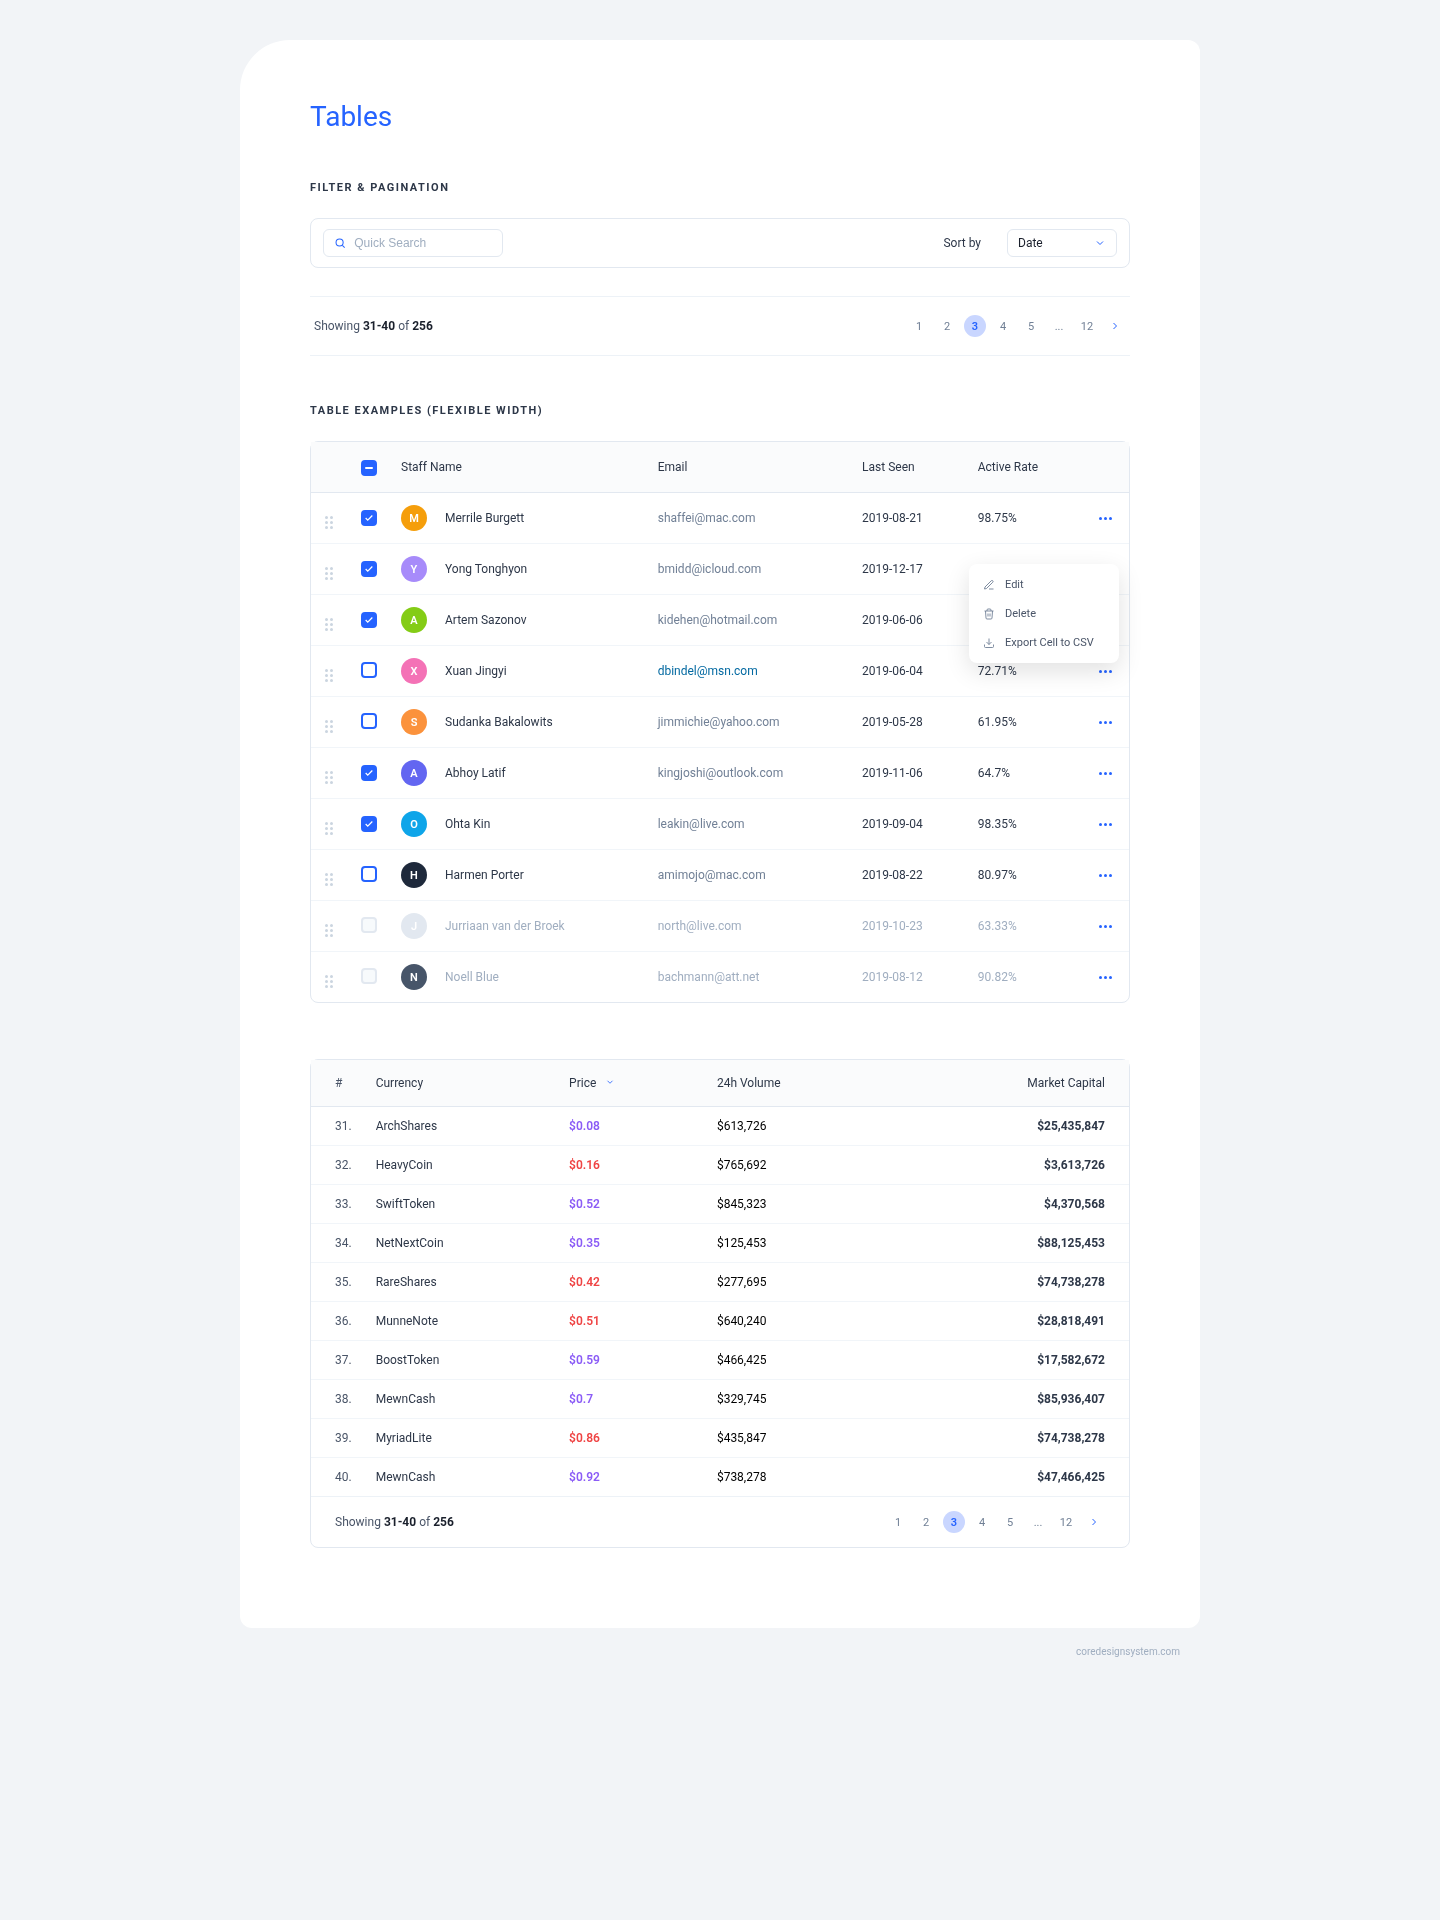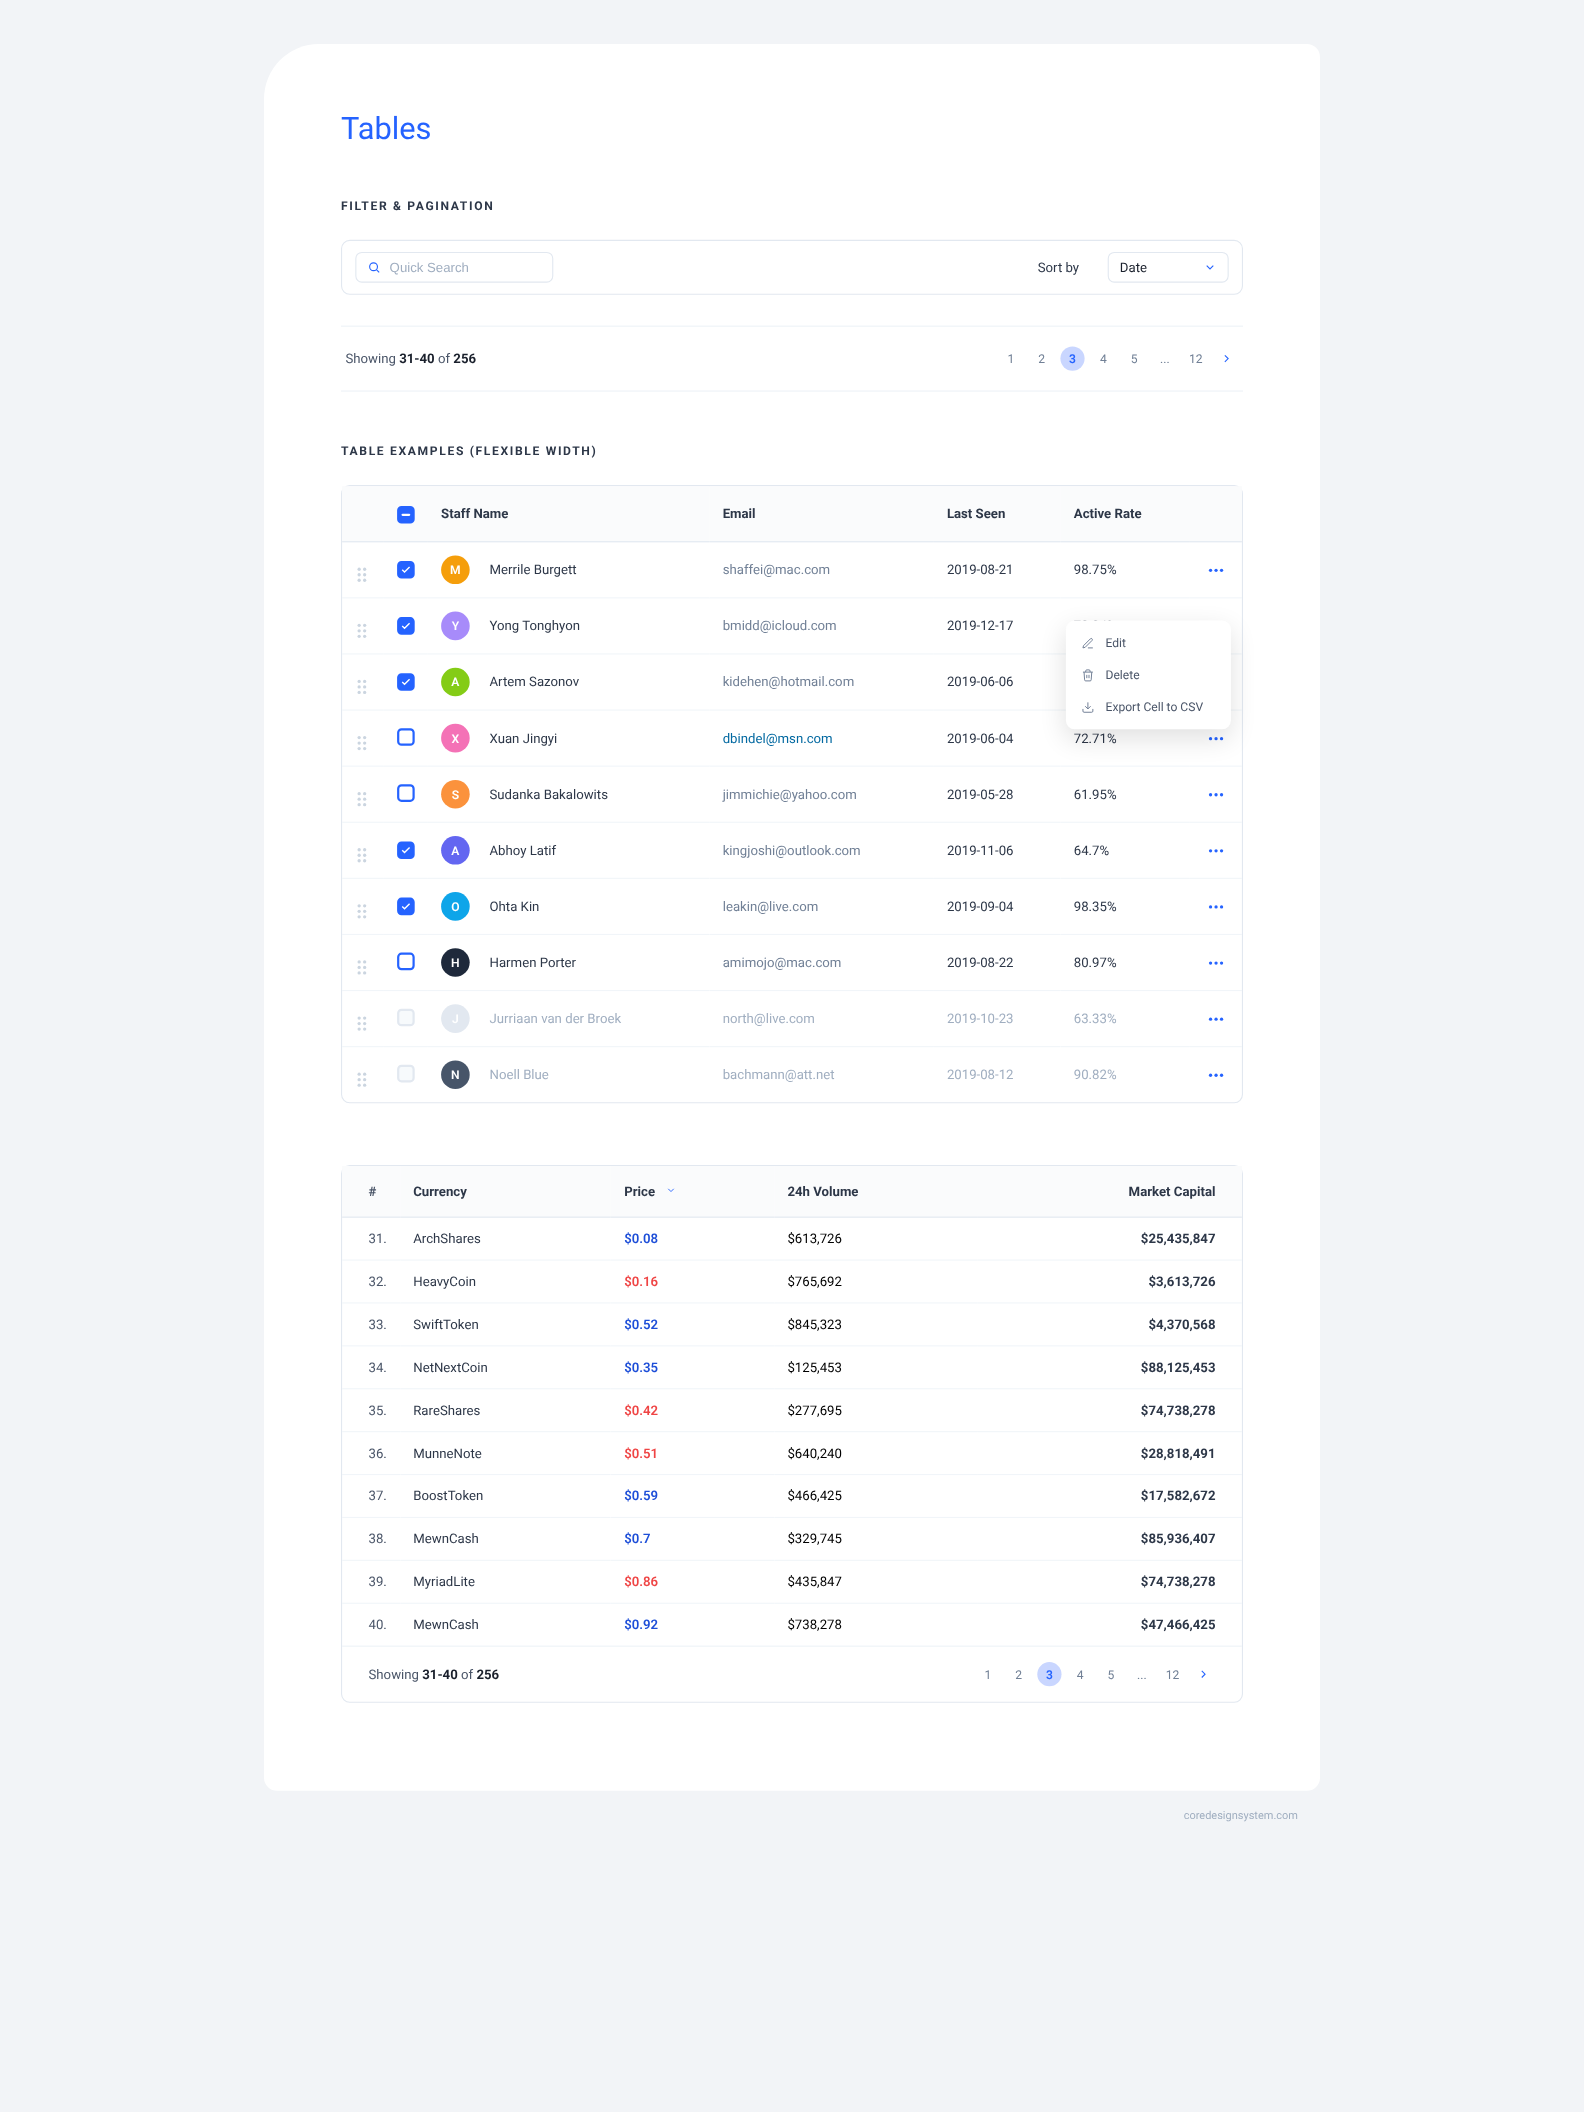--- a/index.html
+++ b/index.html
@@ -110,21 +110,21 @@
   border: 1px solid #e2e8f0;
   border-radius: 8px;
   overflow: visible;
   position: relative;
 }
 .table-frame + .table-frame { margin-top: 56px; }
 table { width: 100%; border-collapse: collapse; }
 thead th {
   text-align: left;
   font-size: 12px;
-  font-weight: 700;
+  font-weight: 400;
   color: #2d3748;
   padding: 16px 12px;
   border-bottom: 1px solid #e2e8f0;
   background: #fafbfc;
 }
 tbody td {
   padding: 12px 12px;
   font-size: 12px;
   color: #2d3748;
   border-bottom: 1px solid #f1f5f9;
@@ -176,21 +176,21 @@
 .dropdown-item {
   display: flex; align-items: center; gap: 10px;
   padding: 8px 14px;
   font-size: 11px;
   color: #4a5568;
   cursor: pointer;
 }
 .dropdown-item svg { width: 12px; height: 12px; stroke: #718096; fill: none; stroke-width: 1.8; }
 
 .num-col { width: 40px; color: #4a5568; }
-.price-up { color: #1d4ed8; font-weight: 600; }
+.price-up { color: #8b5cf6; font-weight: 600; }
 .price-down { color: #ef4444; font-weight: 600; }
 .vol-cell { color: #000000; }
 .cap-cell { font-weight: 700; text-align: right; padding-right: 24px !important; }
 .th-right { text-align: right !important; padding-right: 24px !important; }
 .sort-icon { margin-left: 6px; }
 .sort-icon svg { width: 10px; height: 10px; stroke: #2563ff; fill: none; stroke-width: 2; }
 
 .footer-credit {
   text-align: right;
   font-size: 10px;

